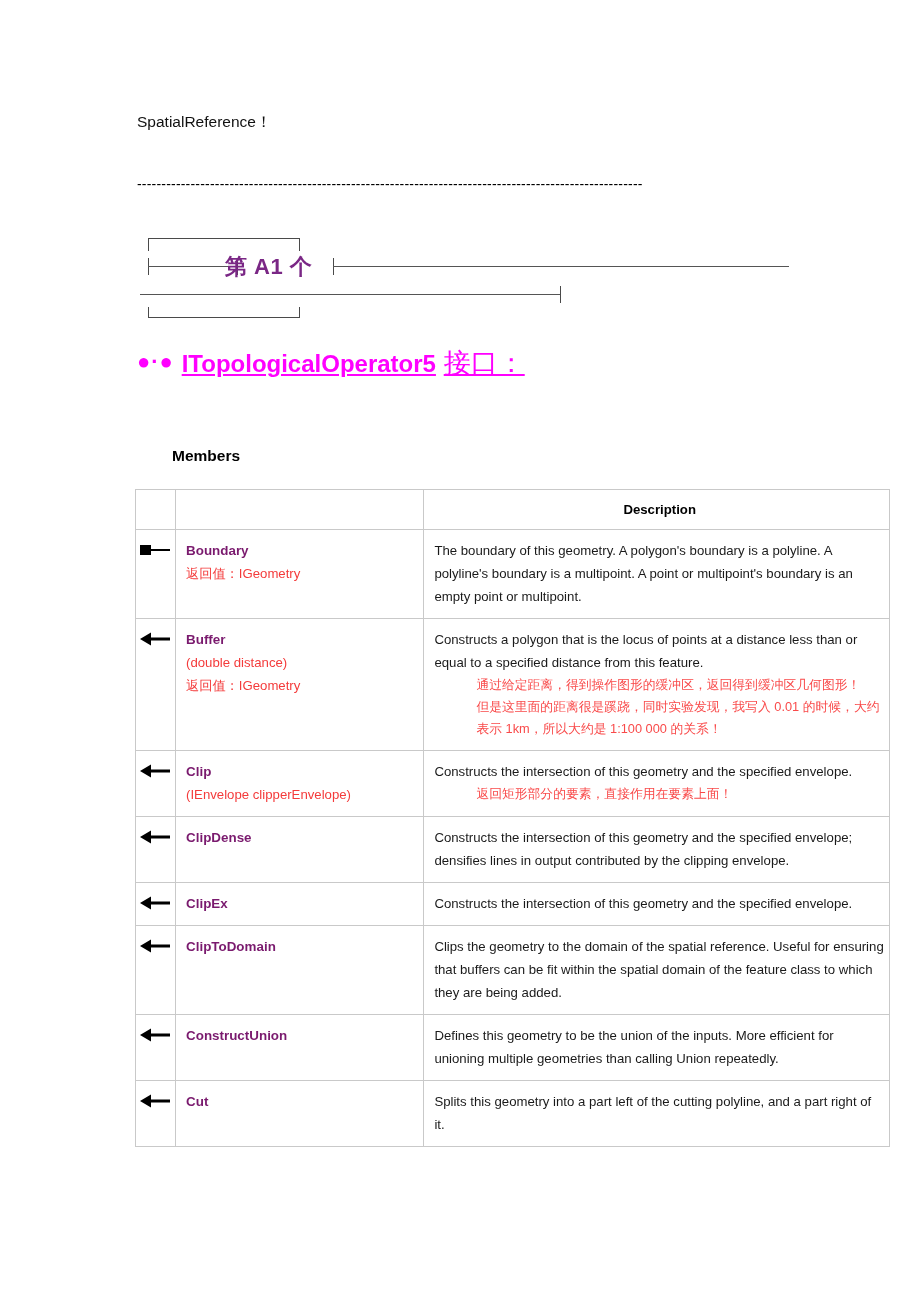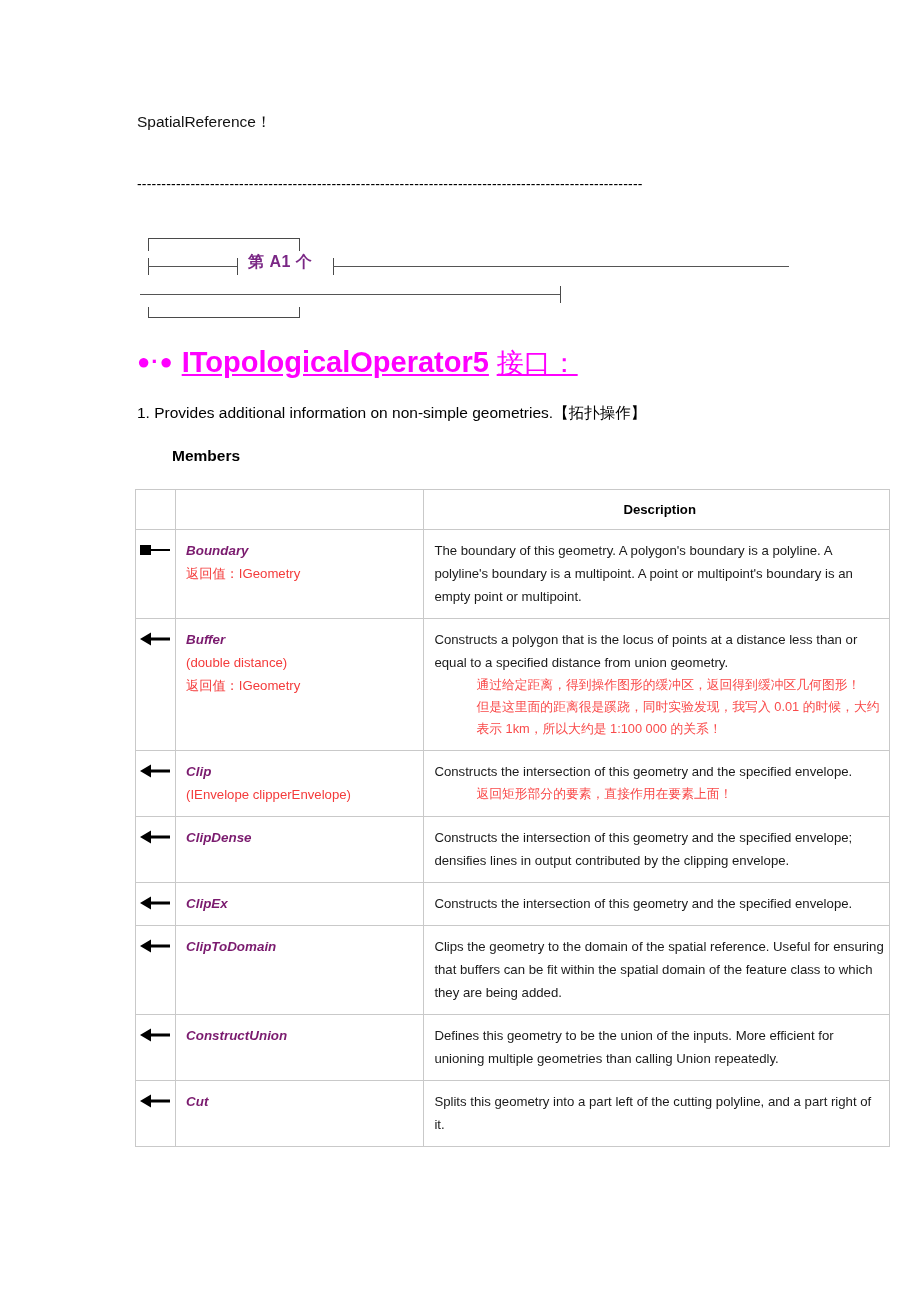--- a/index.html
+++ b/index.html
@@ -57,23 +57,23 @@
     width: 660px;
     height: 82px;
   }
   .orn-line { position: absolute; background: #4a4a4a; }
   .orn-h { height: 1px; }
   .orn-v { width: 1px; }
   .orn-thick { background: #555; }
 
   .orn-label {
     position: absolute;
-    left: 111px;
+    left: 88px;
     top: 16px;
-    font-size: 16px;
+    font-size: 22px;
     font-weight: bold;
     color: #7a2785;
     white-space: nowrap;
     letter-spacing: 0.5px;
   }
 
   
   .heading {
     position: absolute;
     left: 137px;
@@ -84,21 +84,21 @@
     font-weight: bold;
     line-height: 36px;
   }
   .heading .bullets {
     font-size: 22px;
     letter-spacing: 1px;
     vertical-align: 3px;
   }
   .heading .main-title {
     text-decoration: underline;
-    font-size: 29px;
+    font-size: 24px;
   }
   .heading .cn-suffix {
     text-decoration: underline;
     font-size: 27px;
     font-weight: normal;
   }
 
   
   .numbered {
     position: absolute;
@@ -149,21 +149,20 @@
     font-size: 13.2px;
     font-weight: bold;
     color: #000;
   }
 
   .member-name {
     color: #7a1a6e;
     font-weight: bold;
     font-size: 13.4px;
     display: block;
-    font-style: italic;
   }
   .member-sig, .member-ret {
     color: #f43b3b;
     font-size: 13.2px;
     display: block;
   }
   .desc-en { color: #1a1a1a; display: block; }
   .desc-cn {
     color: #f94a4a;
     display: block;
@@ -209,21 +208,20 @@
 
     <div class="orn-label">第 A1 个</div>
   </div>
 
   <div class="heading">
     <span class="bullets">●·●</span>
     <span class="main-title">ITopologicalOperator5</span>
     <span class="cn-suffix">接口：</span>
   </div>
 
-  <div class="numbered">1. Provides additional information on non-simple geometries.【拓扑操作】</div>
 
   <div class="members-label">Members</div>
 
   <table class="members-table">
     <colgroup>
       <col class="col-icon">
       <col class="col-member">
       <col class="col-desc">
     </colgroup>
     <thead>
@@ -259,21 +257,21 @@
                 <rect x="10" y="5.5" width="20" height="3" fill="#000"></rect>
               </svg>
             </span>
           </td>
           <td class="col-member">
             <span class="member-name">Buffer</span>
             <span class="member-sig">(double distance)</span>
             <span class="member-ret">返回值：IGeometry</span>
           </td>
           <td class="col-desc">
-            <span class="desc-en">Constructs a polygon that is the locus of points at a distance less than or equal to a specified distance from union geometry.</span>
+            <span class="desc-en">Constructs a polygon that is the locus of points at a distance less than or equal to a specified distance from this feature.</span>
             <span class="desc-cn">通过给定距离，得到操作图形的缓冲区，返回得到缓冲区几何图形！</span>
             <span class="desc-cn">但是这里面的距离很是蹊跷，同时实验发现，我写入 0.01 的时候，大约表示 1km，所以大约是 1:100 000 的关系！</span>
           </td>
         </tr>
         <tr>
           <td class="col-icon">
             <span class="icon-wrap icon-arrow">
               <svg width="30" height="14" viewBox="0 0 30 14">
                 <polygon points="0,7 11,0.5 11,13.5" fill="#000"></polygon>
                 <rect x="10" y="5.5" width="20" height="3" fill="#000"></rect>

